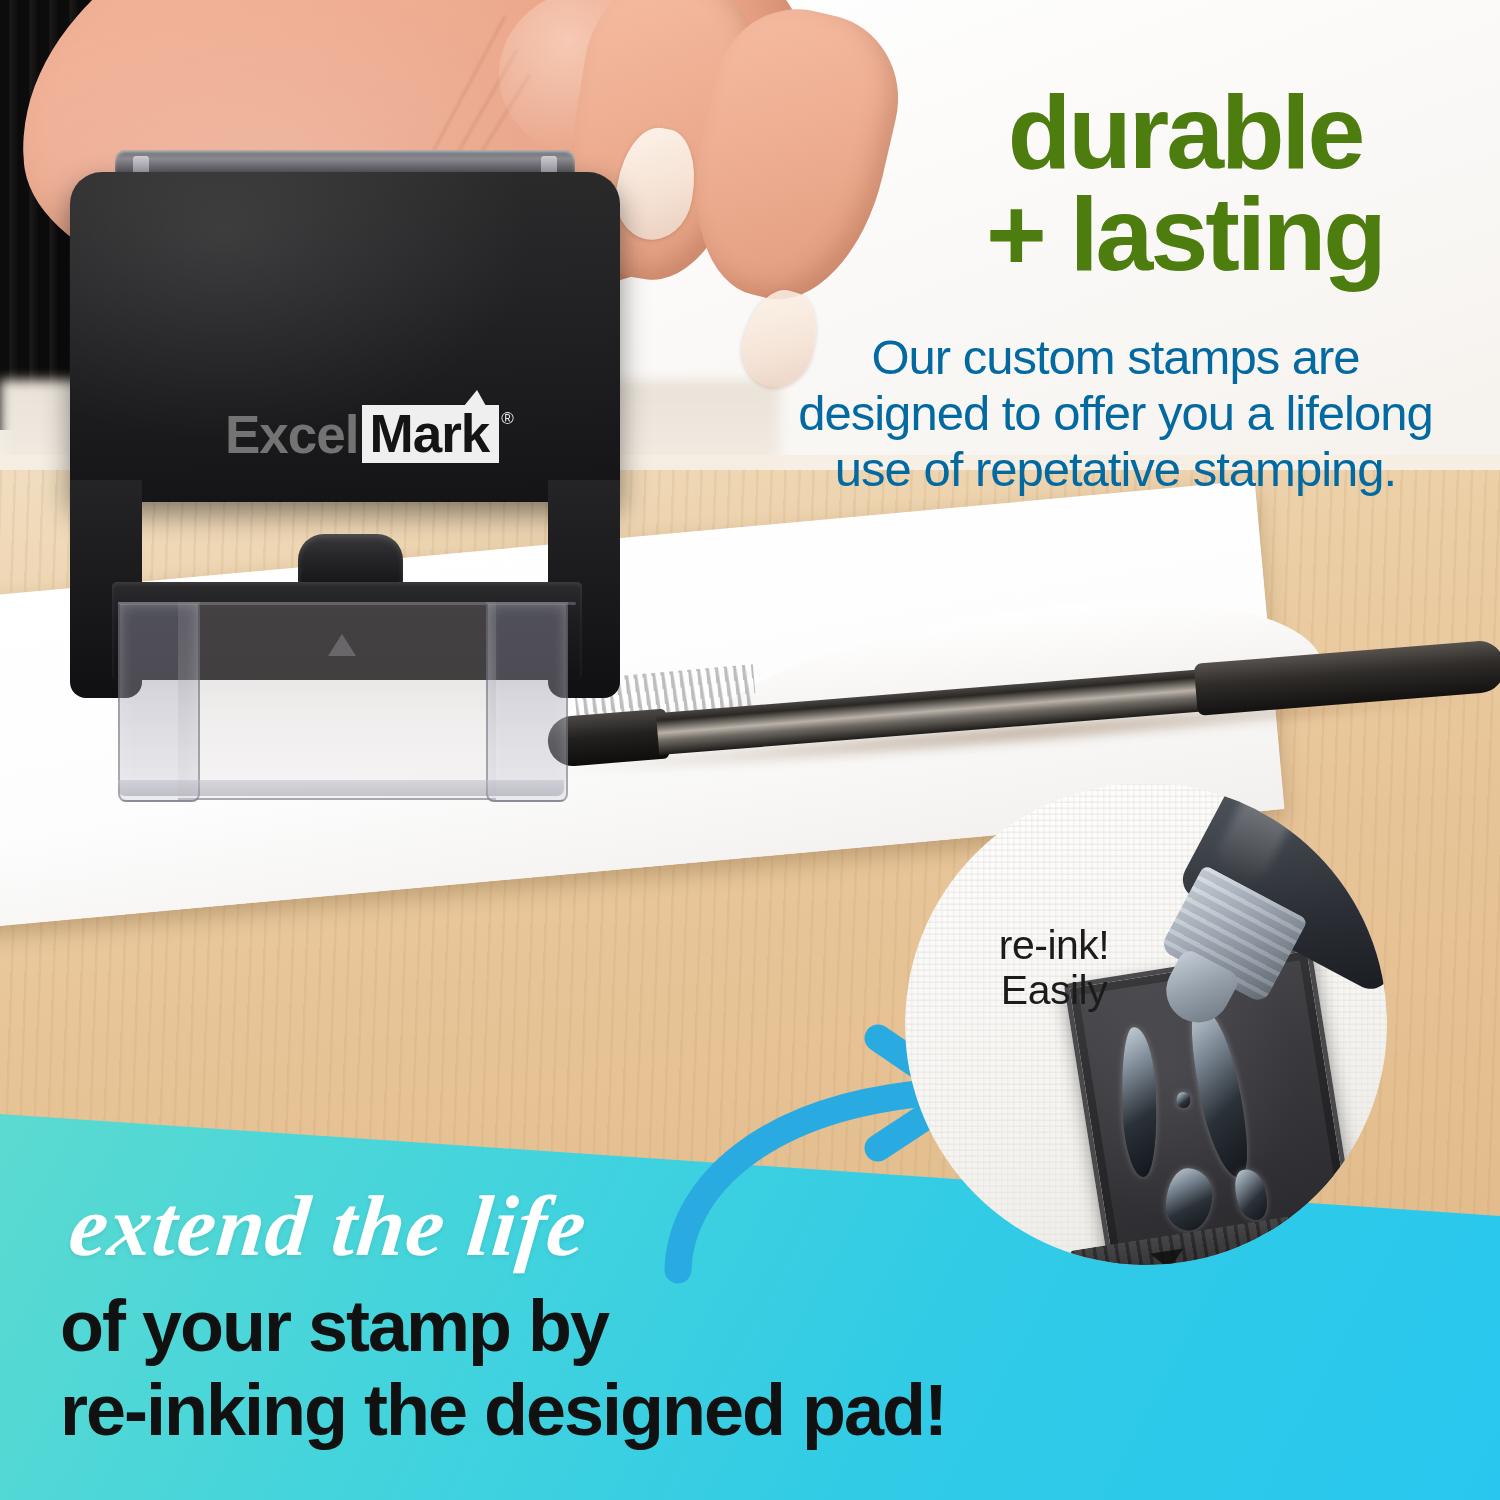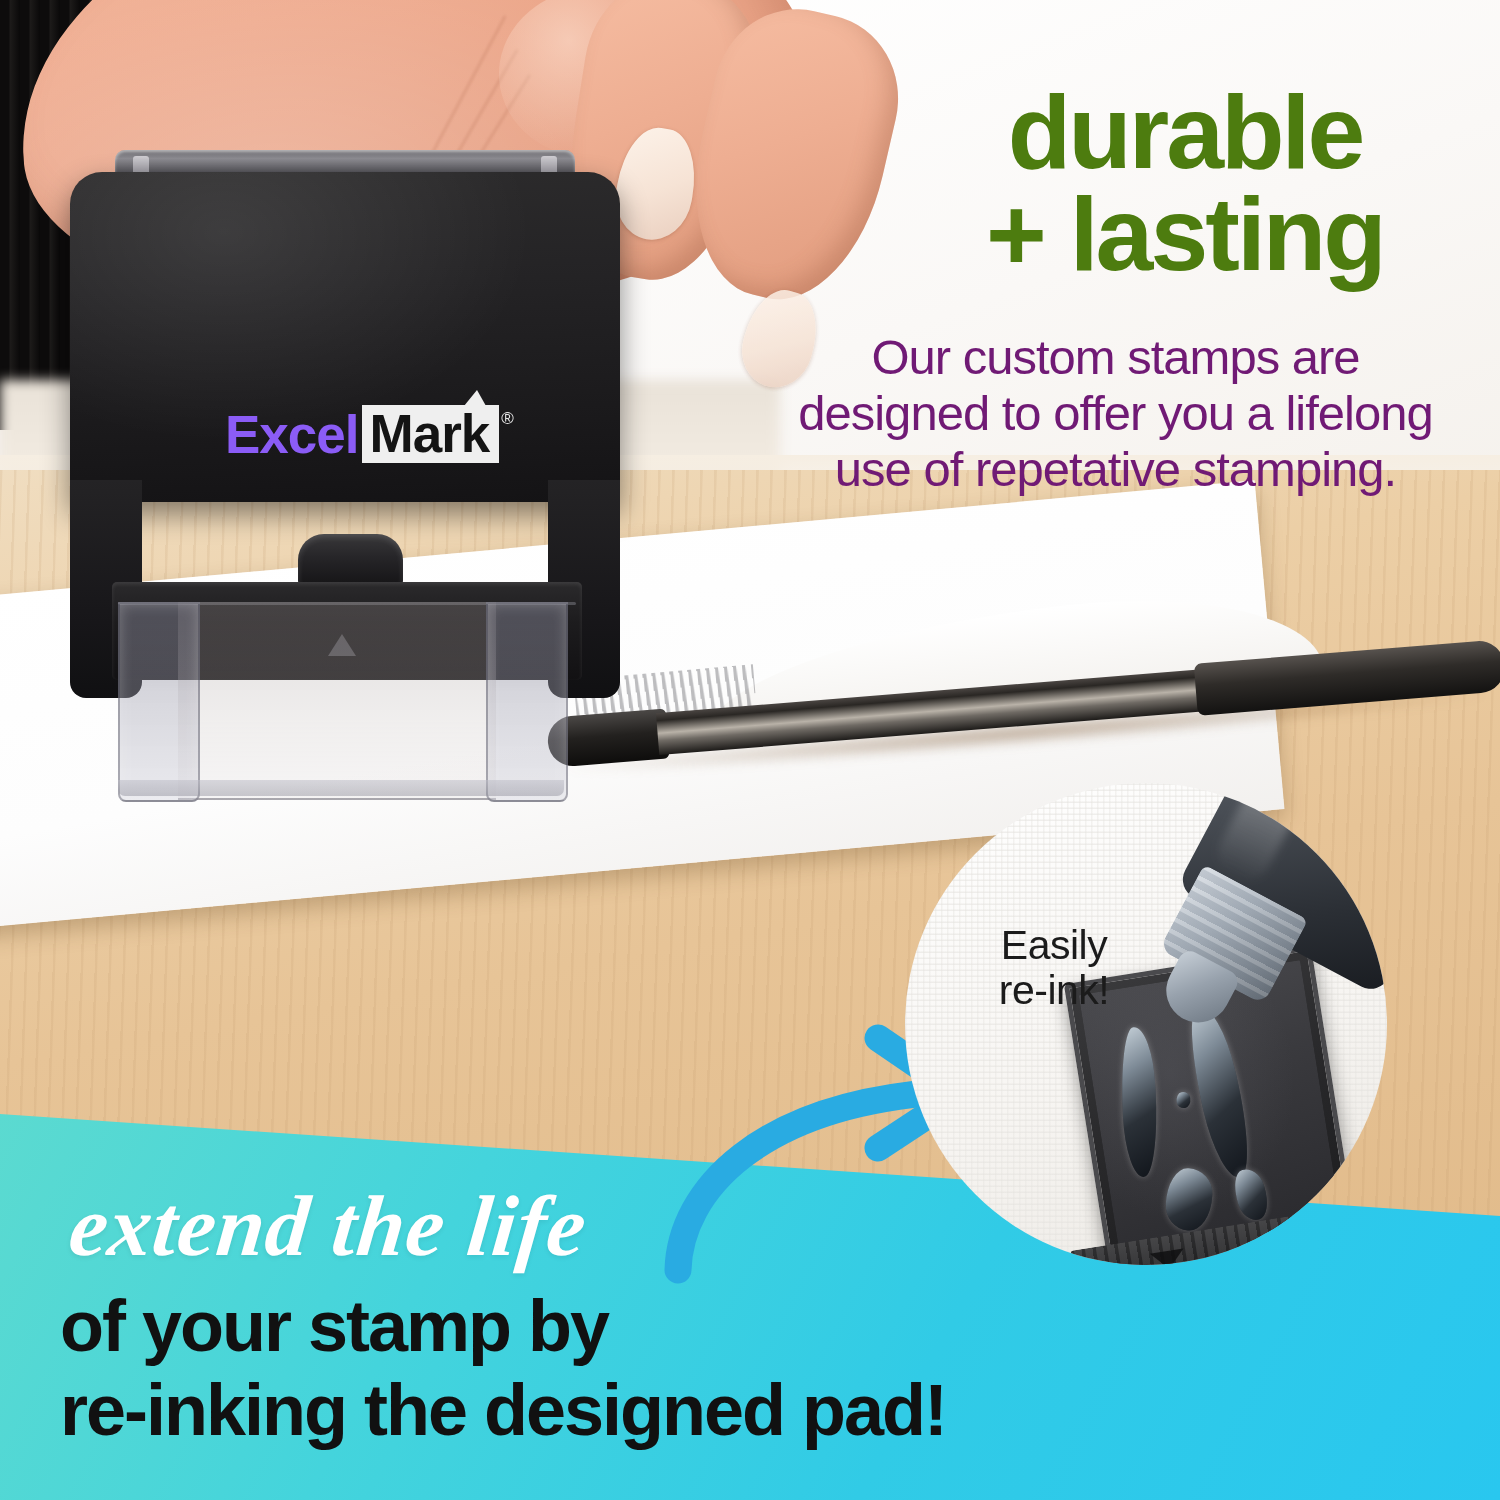--- a/index.html
+++ b/index.html
@@ -114,21 +114,21 @@
     background:
       radial-gradient(ellipse at 28% 18%,rgba(255,255,255,.10) 0%,rgba(255,255,255,0) 55%),
       linear-gradient(178deg,#2c2b2c 0%,#242325 35%,#1b1a1c 72%,#141315 100%);
     box-shadow:0 12px 28px rgba(0,0,0,.45);
   }
   .logo{
     position:absolute;left:165px;top:255px;
     display:flex;align-items:center;
   }
   .logo .excel{
-    color:#8b5cf6;font-size:53px;font-weight:700;letter-spacing:-1px;
+    color:#737373;font-size:53px;font-weight:700;letter-spacing:-1px;
     font-family:"Liberation Sans",sans-serif;line-height:1;
   }
   .logo .markbox{
     position:relative;background:#efefef;padding:2px 10px 3px 8px;margin-left:3px;
   }
   .logo .mark{
     color:#141414;font-size:53px;font-weight:700;letter-spacing:-1px;
     font-family:"Liberation Sans",sans-serif;line-height:1;
   }
   .logo .markbox:before{
@@ -300,21 +300,21 @@
 
   
   .headline{
     position:absolute;left:880px;top:82px;width:610px;
     text-align:center;color:#4d7c0f;
     font-family:"Liberation Sans",sans-serif;
     font-weight:700;font-size:104px;line-height:.98;letter-spacing:-3px;
   }
   .subtext{
     position:absolute;left:788px;top:330px;width:655px;
-    text-align:center;color:#701a75;
+    text-align:center;color:#0369a1;
     font-family:"Liberation Sans",sans-serif;
     font-weight:400;font-size:49px;line-height:1.14;letter-spacing:-1px;
   }
 
   
   .script{
     position:absolute;left:70px;top:1183px;
     color:#ffffff;
     font-family:"Liberation Serif",serif;
     font-style:italic;font-weight:700;
@@ -409,22 +409,22 @@
     <div class="chev"></div>
 
     <div class="bottle">
       <div class="bottle-body"></div>
       <div class="bottle-gloss"></div>
       <div class="bottle-neck"></div>
       <div class="bottle-tip"></div>
     </div>
 
     <div class="inset-label">
+      <div>re-ink!</div>
       <div>Easily</div>
-      <div>re-ink!</div>
     </div>
   </div>
 
   <div class="headline">
     <div>durable</div>
     <div>+ lasting</div>
   </div>
 
   <div class="subtext">Our custom stamps are designed to offer you a lifelong use of repetative stamping.</div>
 

